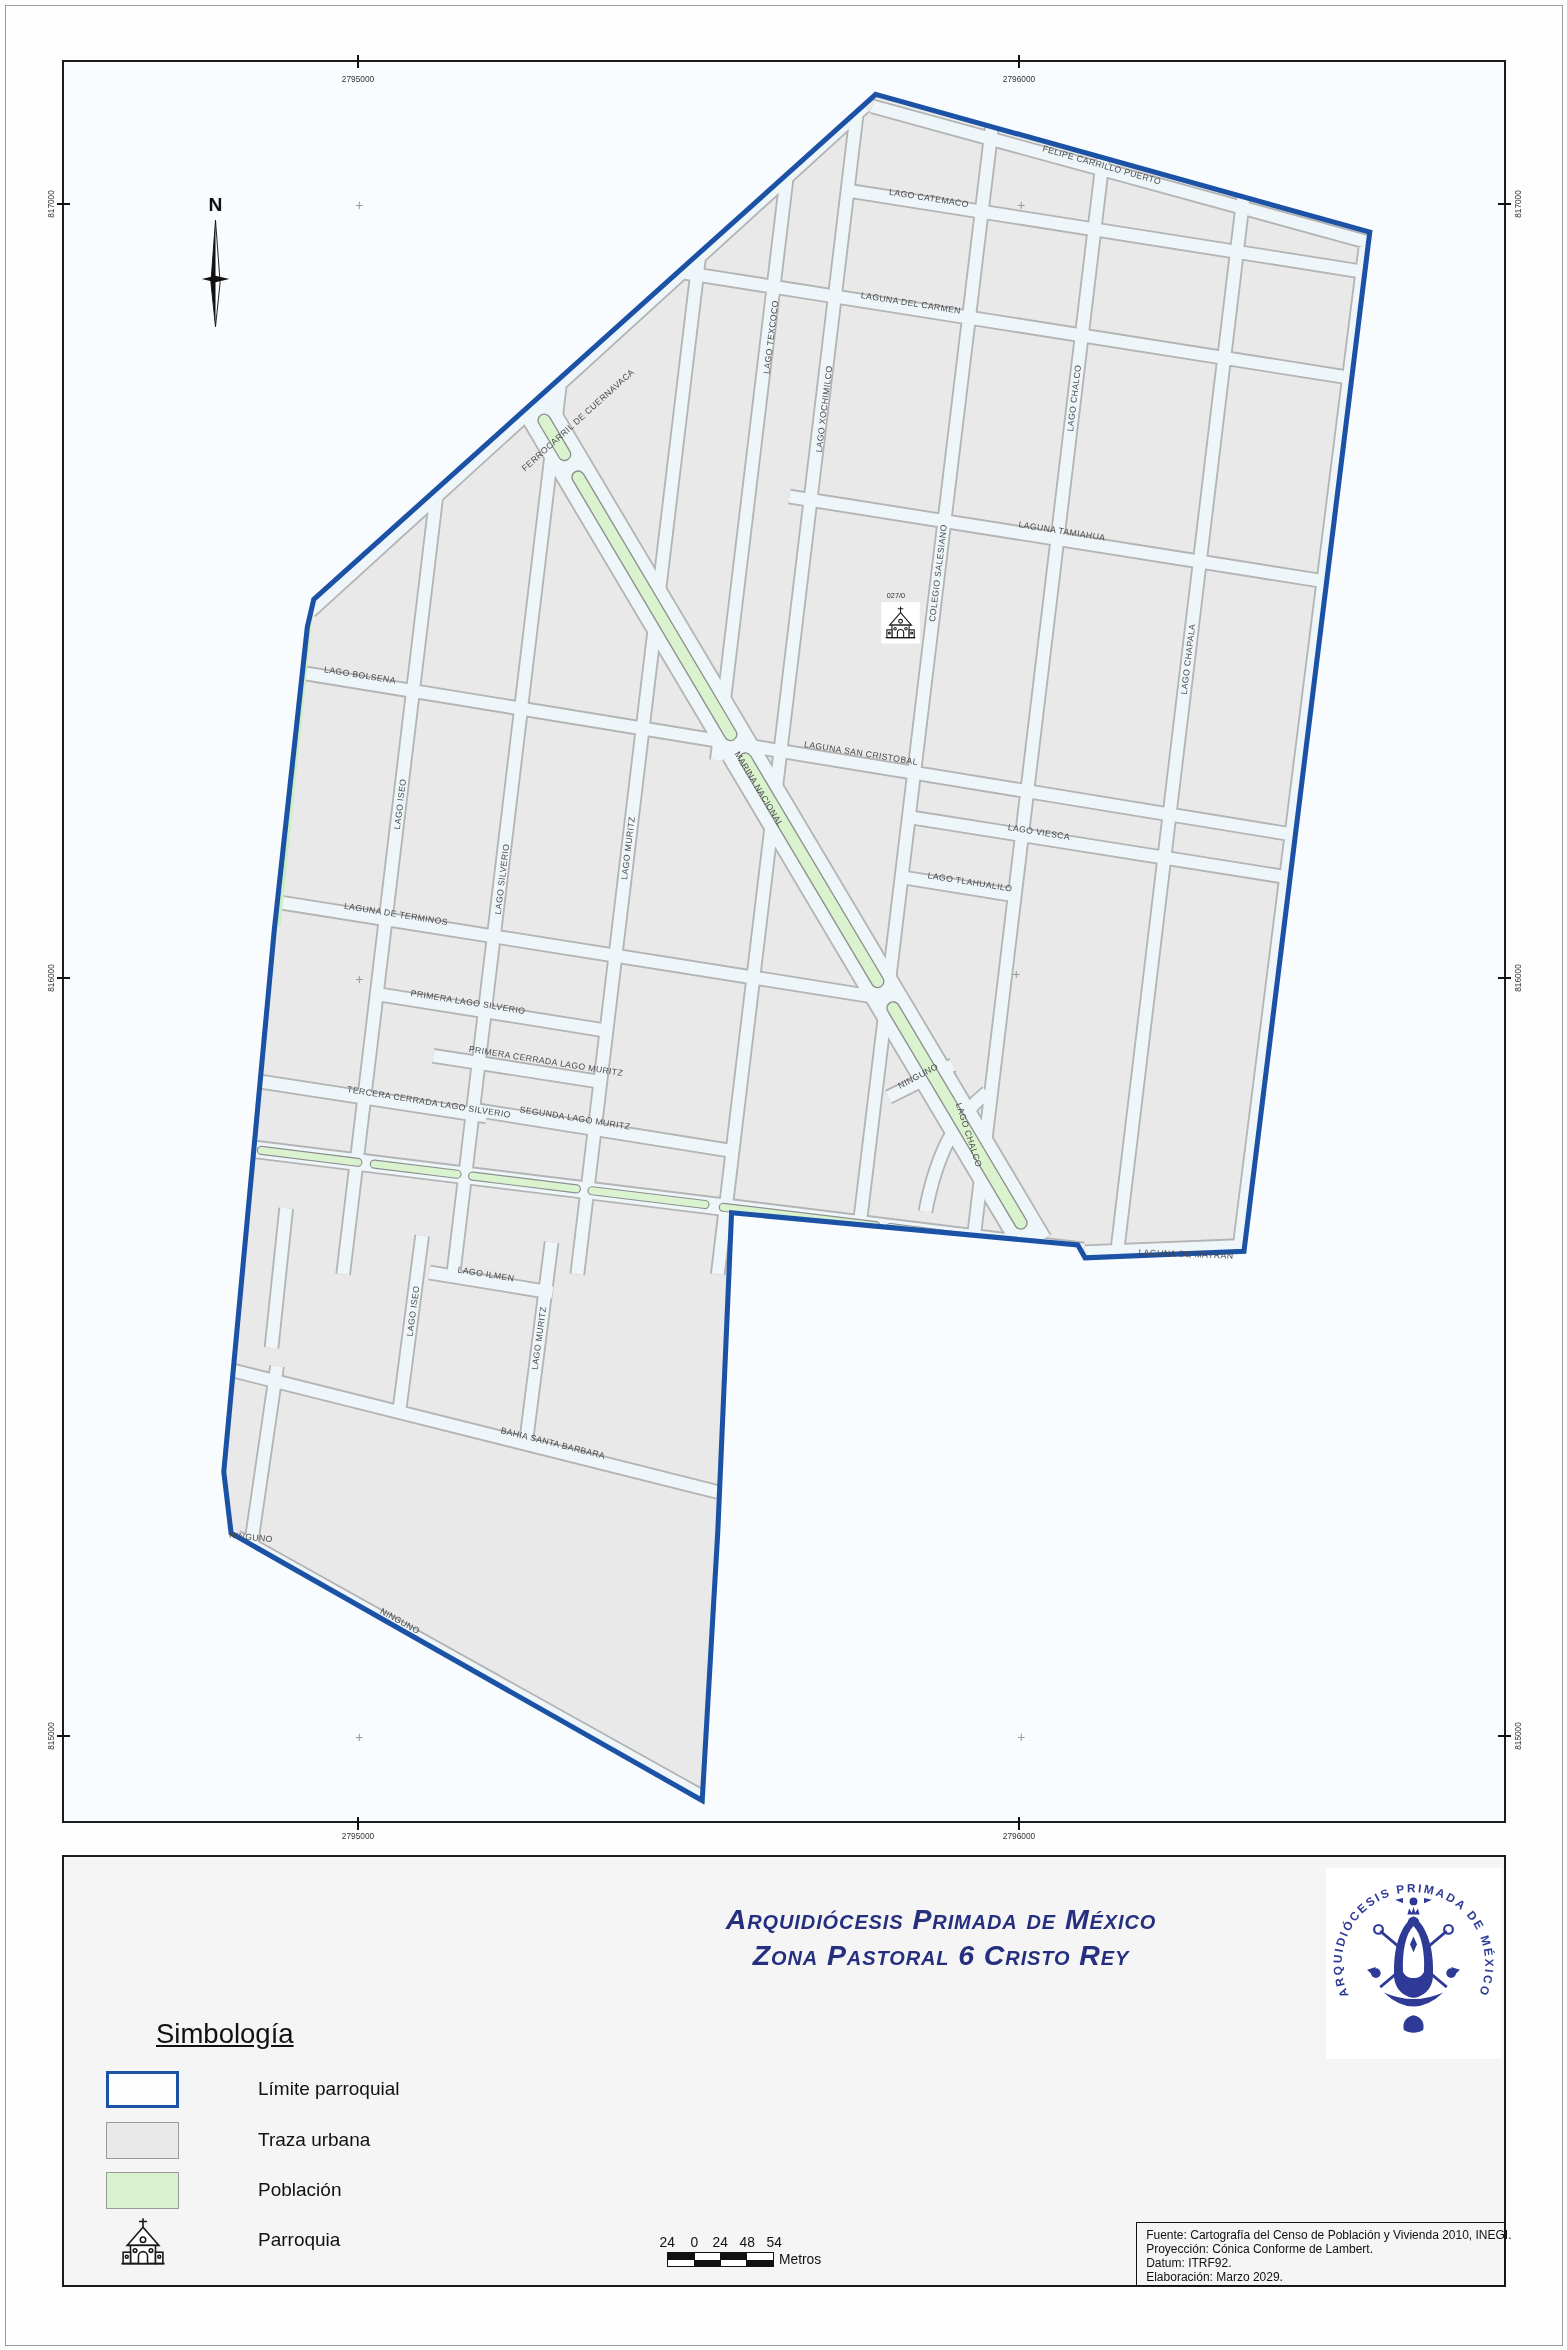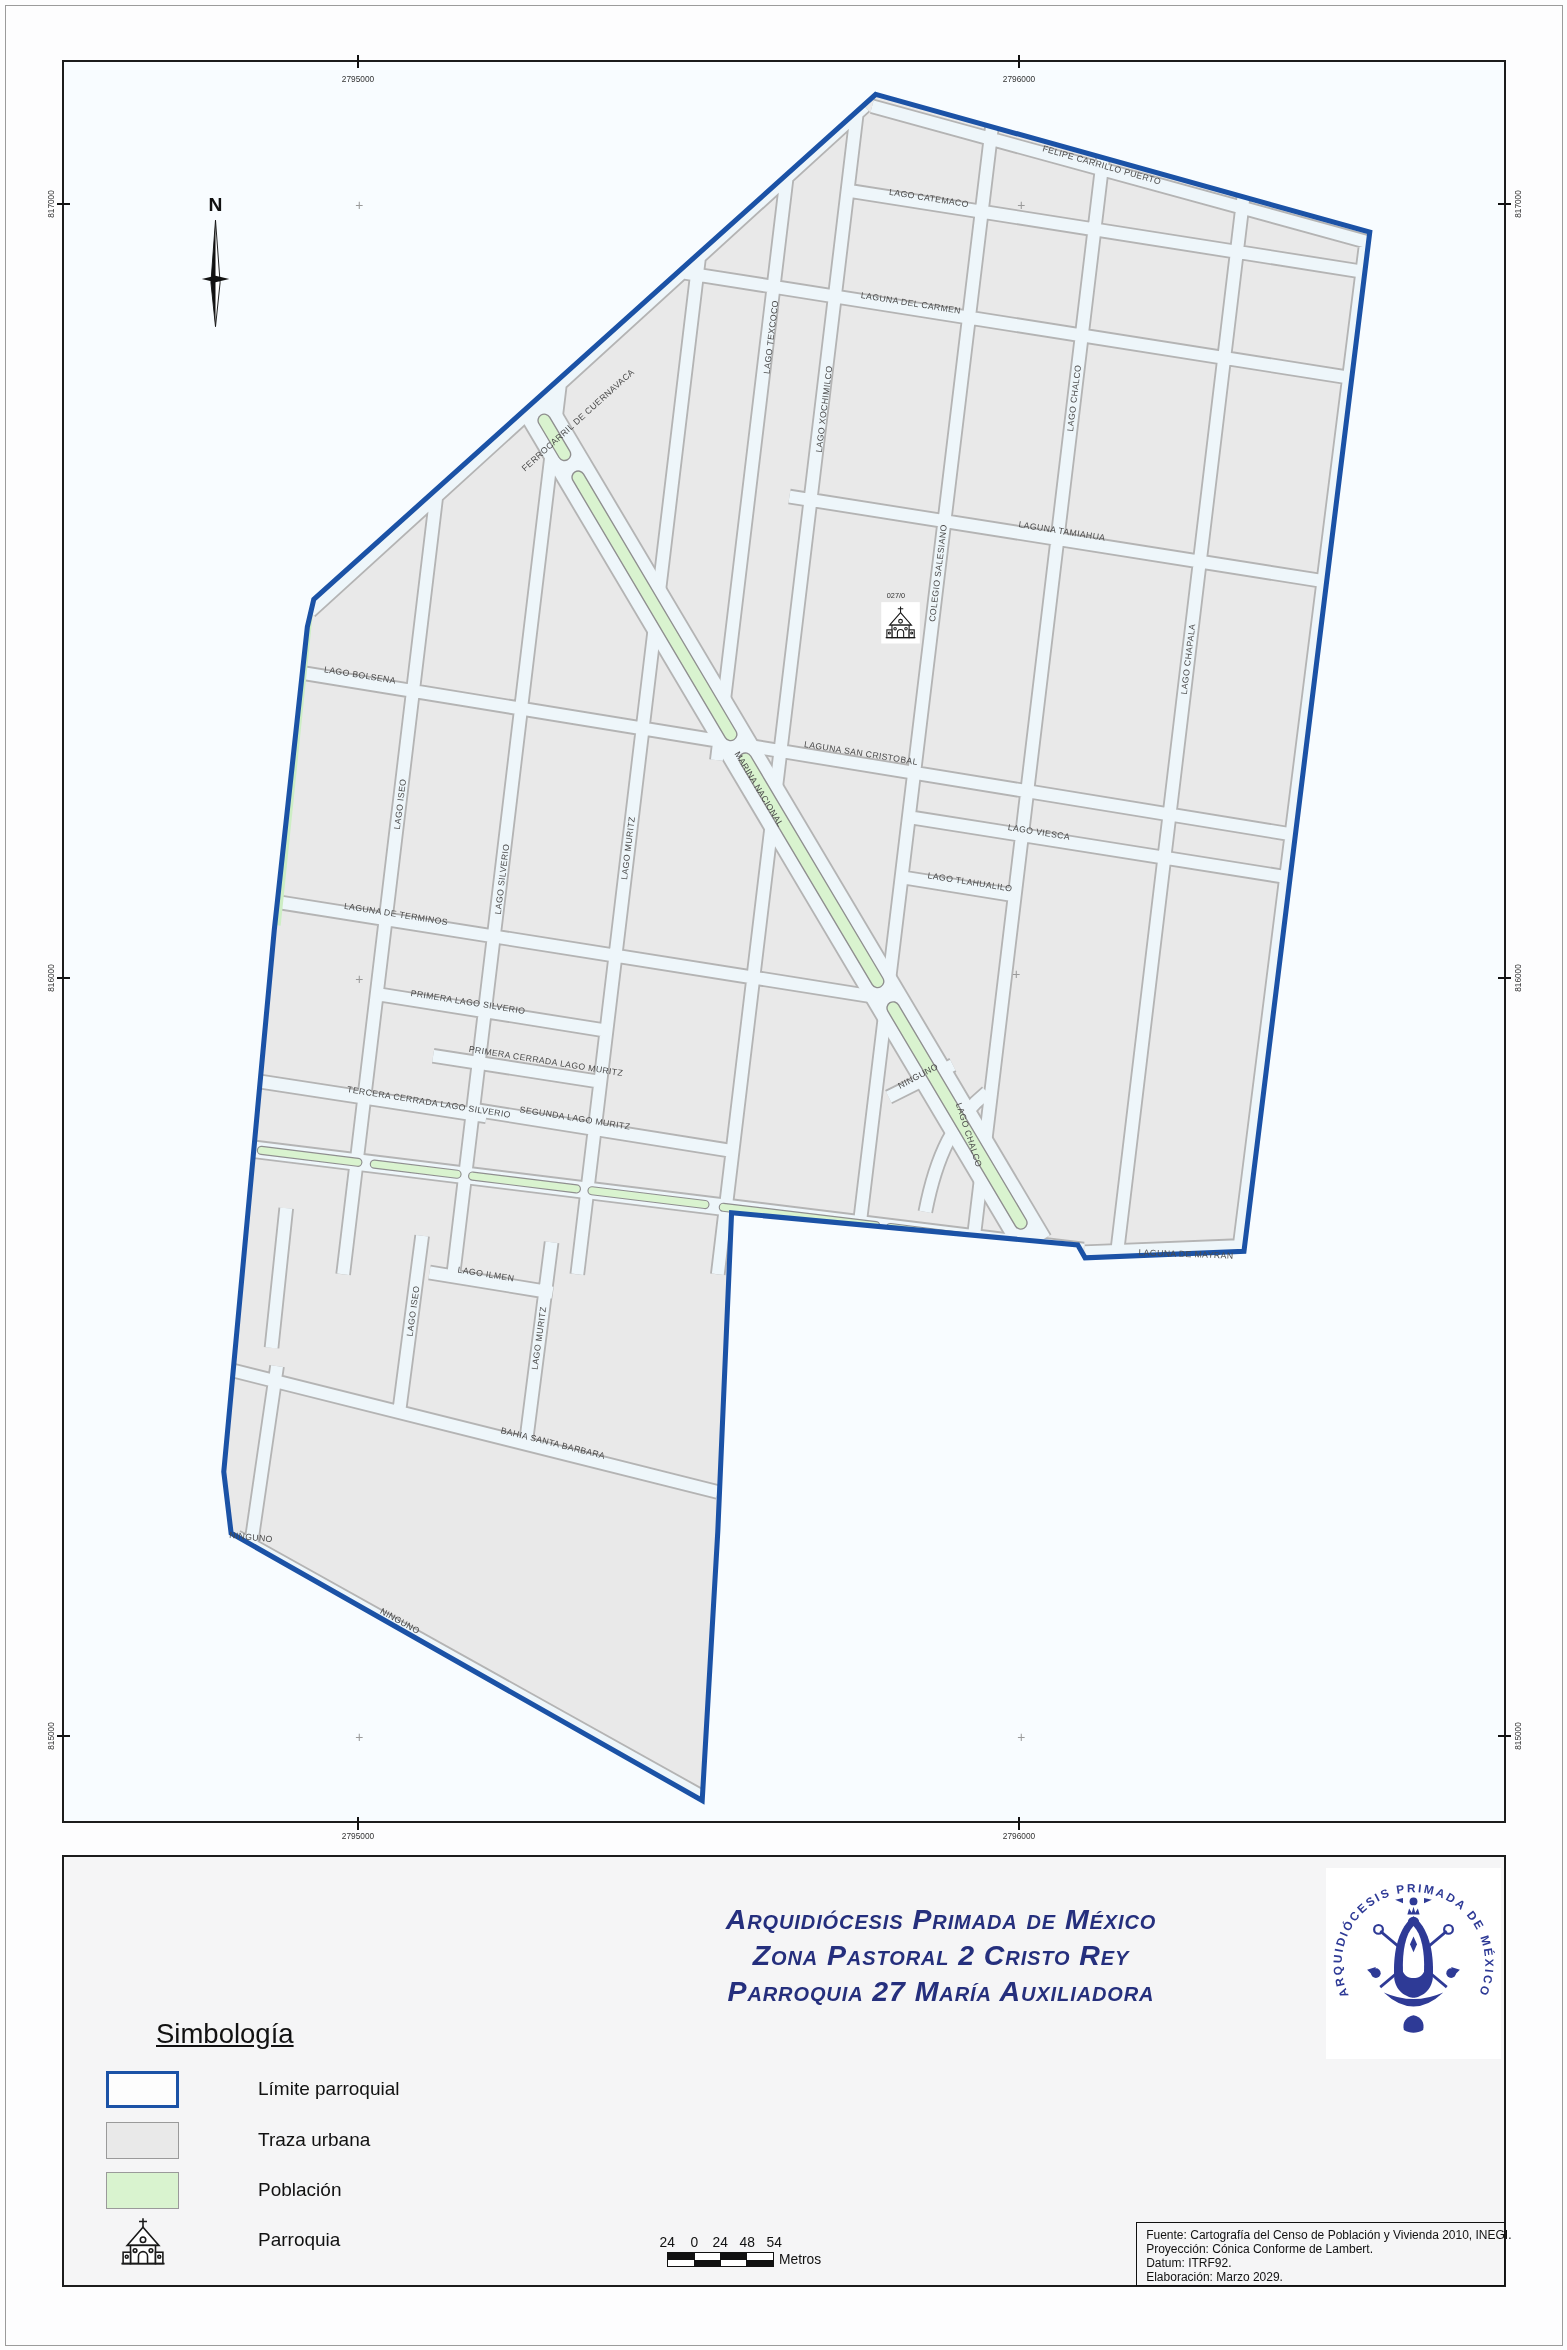--- a/index.html
+++ b/index.html
@@ -224,22 +224,21 @@
   </div>
   <div class="legend-row" style="top:365px">
     <svg class="legend-church" viewBox="0 0 40 44">
         <use href="#church"></use>
       </svg>
     <div class="legend-label">Parroquia</div>
   </div>
 
   <div class="title-block">
     <div class="title-line">Arquidiócesis Primada de México</div>
-    <div class="title-line">Zona Pastoral 2 Cristo Rey</div>
-    <div class="title-line">Parroquia 27 María Auxiliadora</div>
+    <div class="title-line">Zona Pastoral 6 Cristo Rey</div>
   </div>
 
   <div class="logo">
     <svg viewBox="0 0 200 210">
       <path id="ringPath" d="M37,158 A82,82 0 1 1 163,158" fill="none"></path>
       <text class="ring"><textPath href="#ringPath" startOffset="50%" text-anchor="middle">ARQUIDIÓCESIS PRIMADA DE MÉXICO</textPath></text>
       <g fill="#2e3a96">
         <line x1="62" y1="68" x2="138" y2="132" stroke="#2e3a96" stroke-width="3"></line>
         <line x1="138" y1="68" x2="62" y2="132" stroke="#2e3a96" stroke-width="3"></line>
         <circle cx="60" cy="66" r="5" fill="none" stroke="#2e3a96" stroke-width="2.5"></circle>

